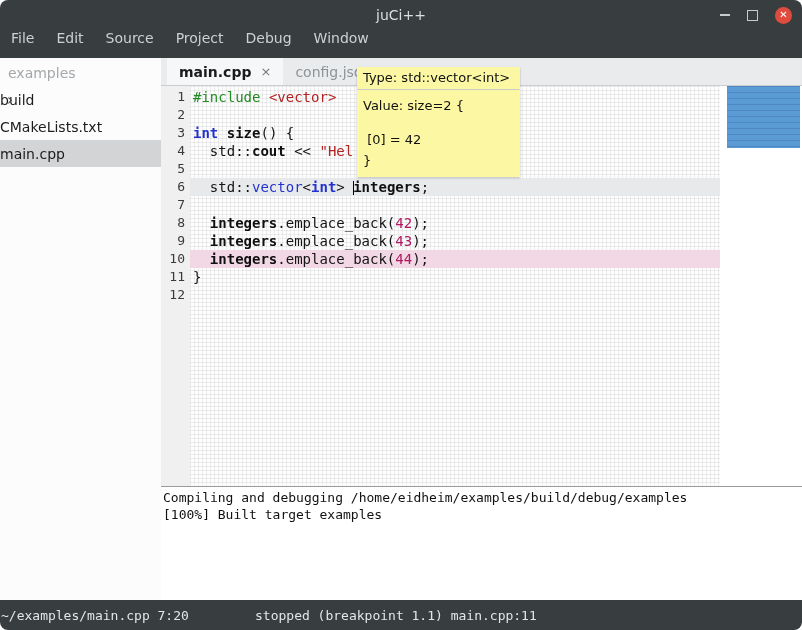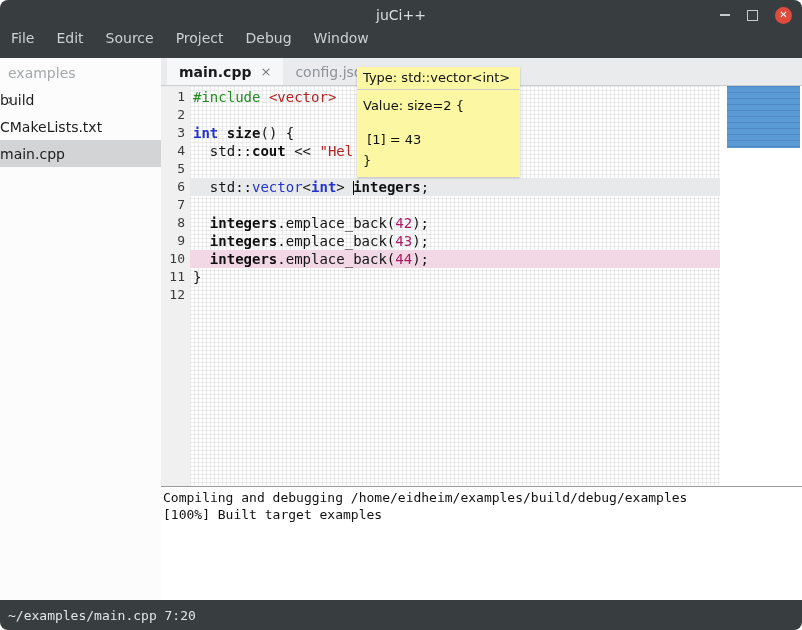--- a/index.html
+++ b/index.html
@@ -73,21 +73,21 @@
 
   .h-divider{position:absolute;left:0;right:0;bottom:113px;height:1px;background:#9b9b9b;}
 
   .terminal{position:absolute;left:0;right:0;bottom:0;height:113px;background:#ffffff;
             padding:2px 0 0 2px;box-sizing:border-box;}
   .term-line{height:17px;line-height:17px;white-space:pre;
              font-family:"DejaVu Sans Mono",monospace;font-size:13px;color:#111;}
 
   
   .statusbar{position:absolute;bottom:0;left:0;right:0;height:30px;background:var(--chrome,#383d3f);}
-  .status-left{position:absolute;left:8px;top:50%;transform:translateY(-50%);
+  .status-left{position:absolute;left:1px;top:50%;transform:translateY(-50%);
                font-family:"DejaVu Sans Mono",monospace;font-size:13px;color:#e3e6e7;white-space:pre;}
   .status-center{position:absolute;left:255px;top:50%;transform:translateY(-50%);
                font-family:"DejaVu Sans Mono",monospace;font-size:13px;color:#e3e6e7;white-space:pre;}
 
   
   .tooltip{position:absolute;left:357px;top:67px;width:163px;z-index:20;color:#111;font-size:13px;}
   .tooltip-box{background:var(--tooltip-bg,#fbf7a3);box-shadow:0 1px 2px rgba(0,0,0,0.25);box-sizing:border-box;}
   .tooltip-type{padding:3px 6px 4px;}
   .tooltip-value{margin-top:1px;padding:5px 6px 6px;}
   .v-line{line-height:21px;white-space:pre;}
@@ -189,24 +189,25 @@
       <div class="terminal">
           <div class="term-line">Compiling and debugging /home/eidheim/examples/build/debug/examples</div>
           <div class="term-line">[100%] Built target examples</div>
         </div>
     </div>
 
   </div>
 
   <div class="statusbar">
     <span class="status-left">~/examples/main.cpp 7:20</span>
+    <span class="status-center">stopped (breakpoint 1.1) main.cpp:11</span>
   </div>
 
   <div class="tooltip">
     <div class="tooltip-box tooltip-type">Type: std::vector&lt;int&gt;</div>
     <div class="tooltip-box tooltip-value">
         <div class="v-line">Value: size=2 {</div>
-        <div class="v-line"> [1] = 43</div>
+        <div class="v-line"> [0] = 42</div>
         <div class="v-line">}</div>
       </div>
   </div>
 
 </div>
 
 </body></html>

